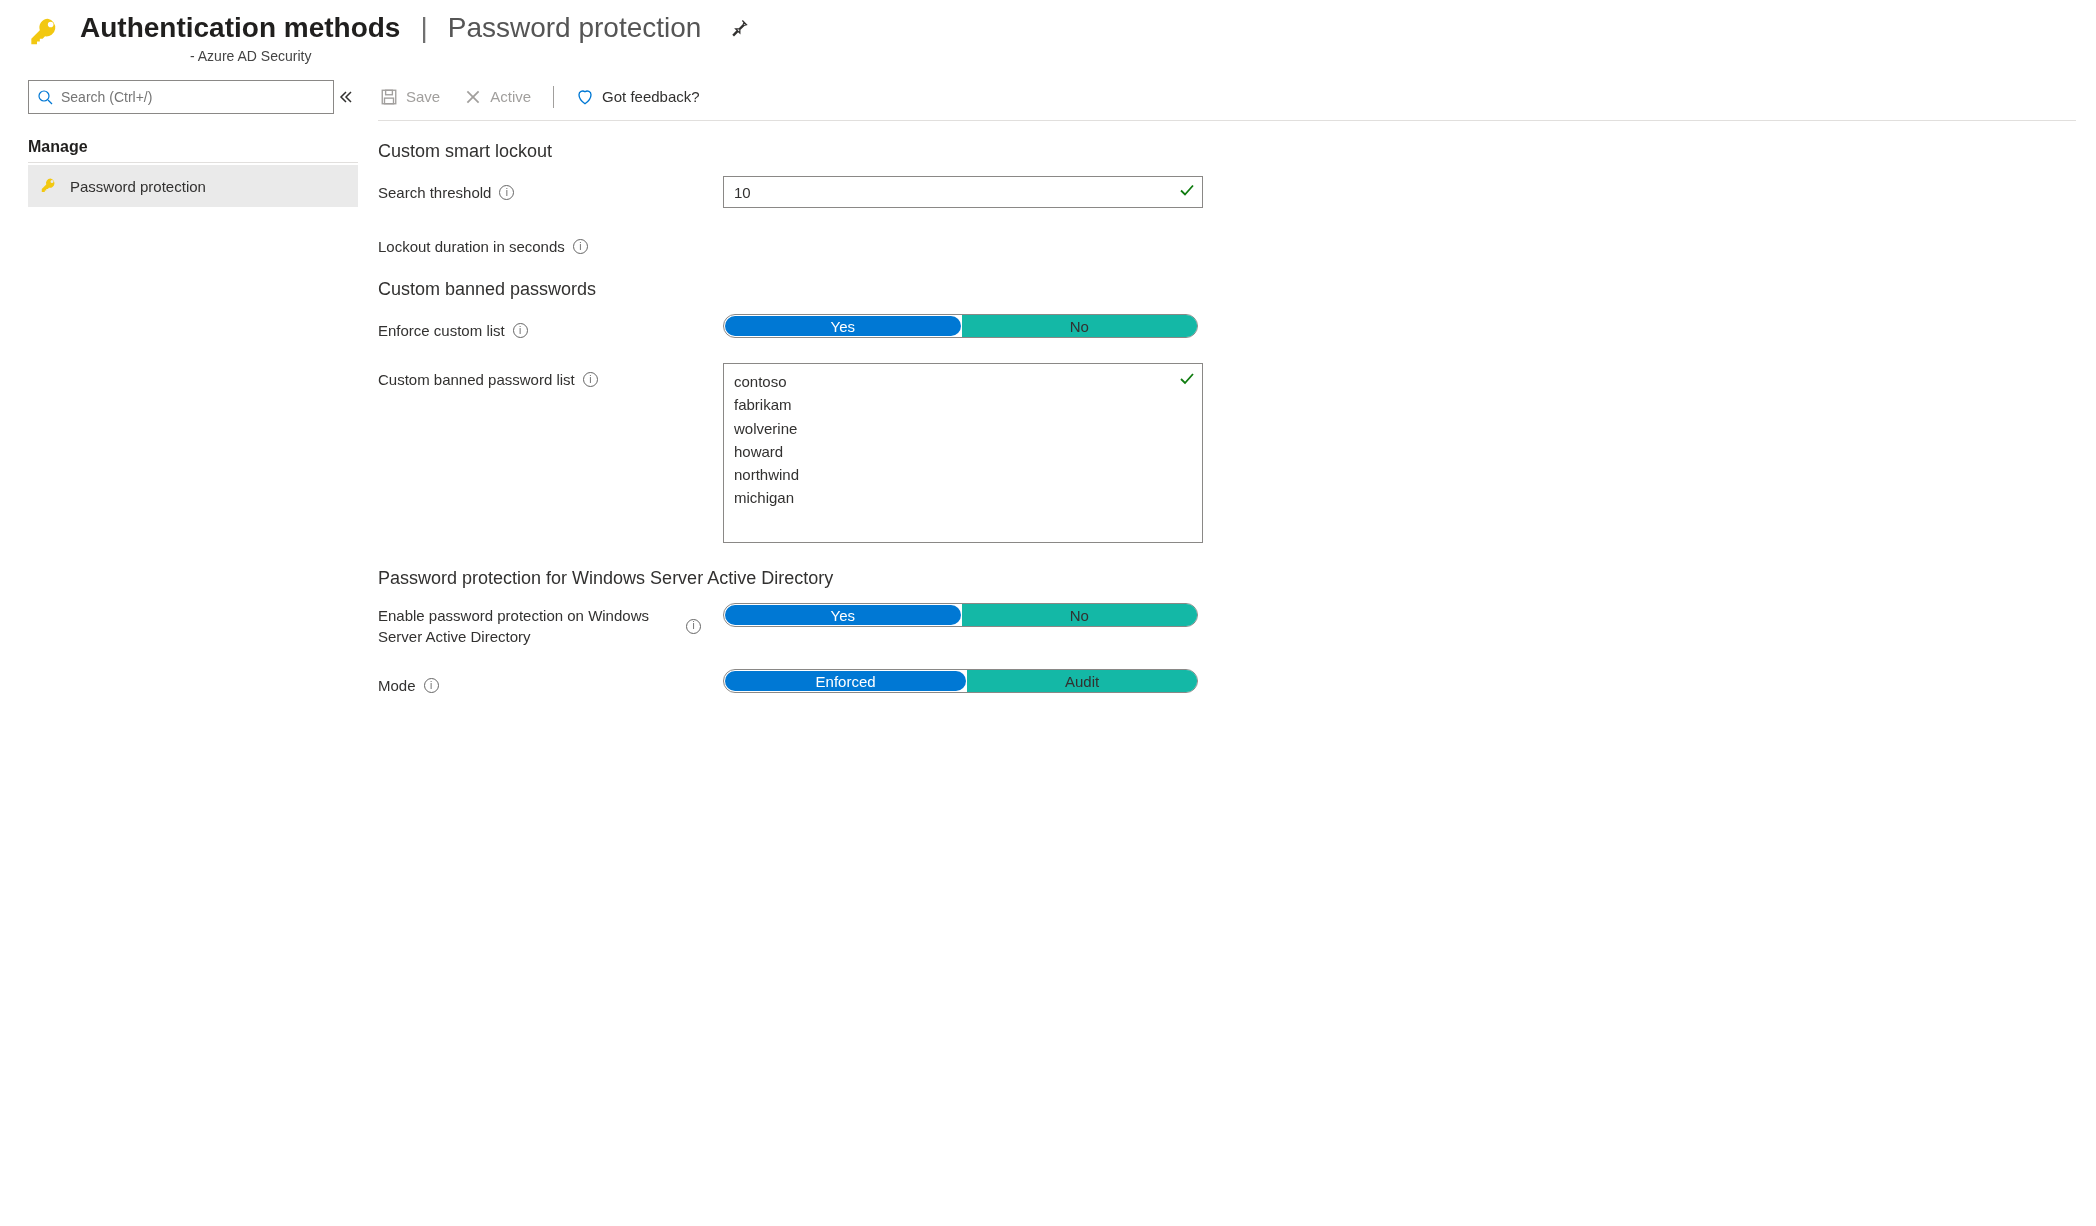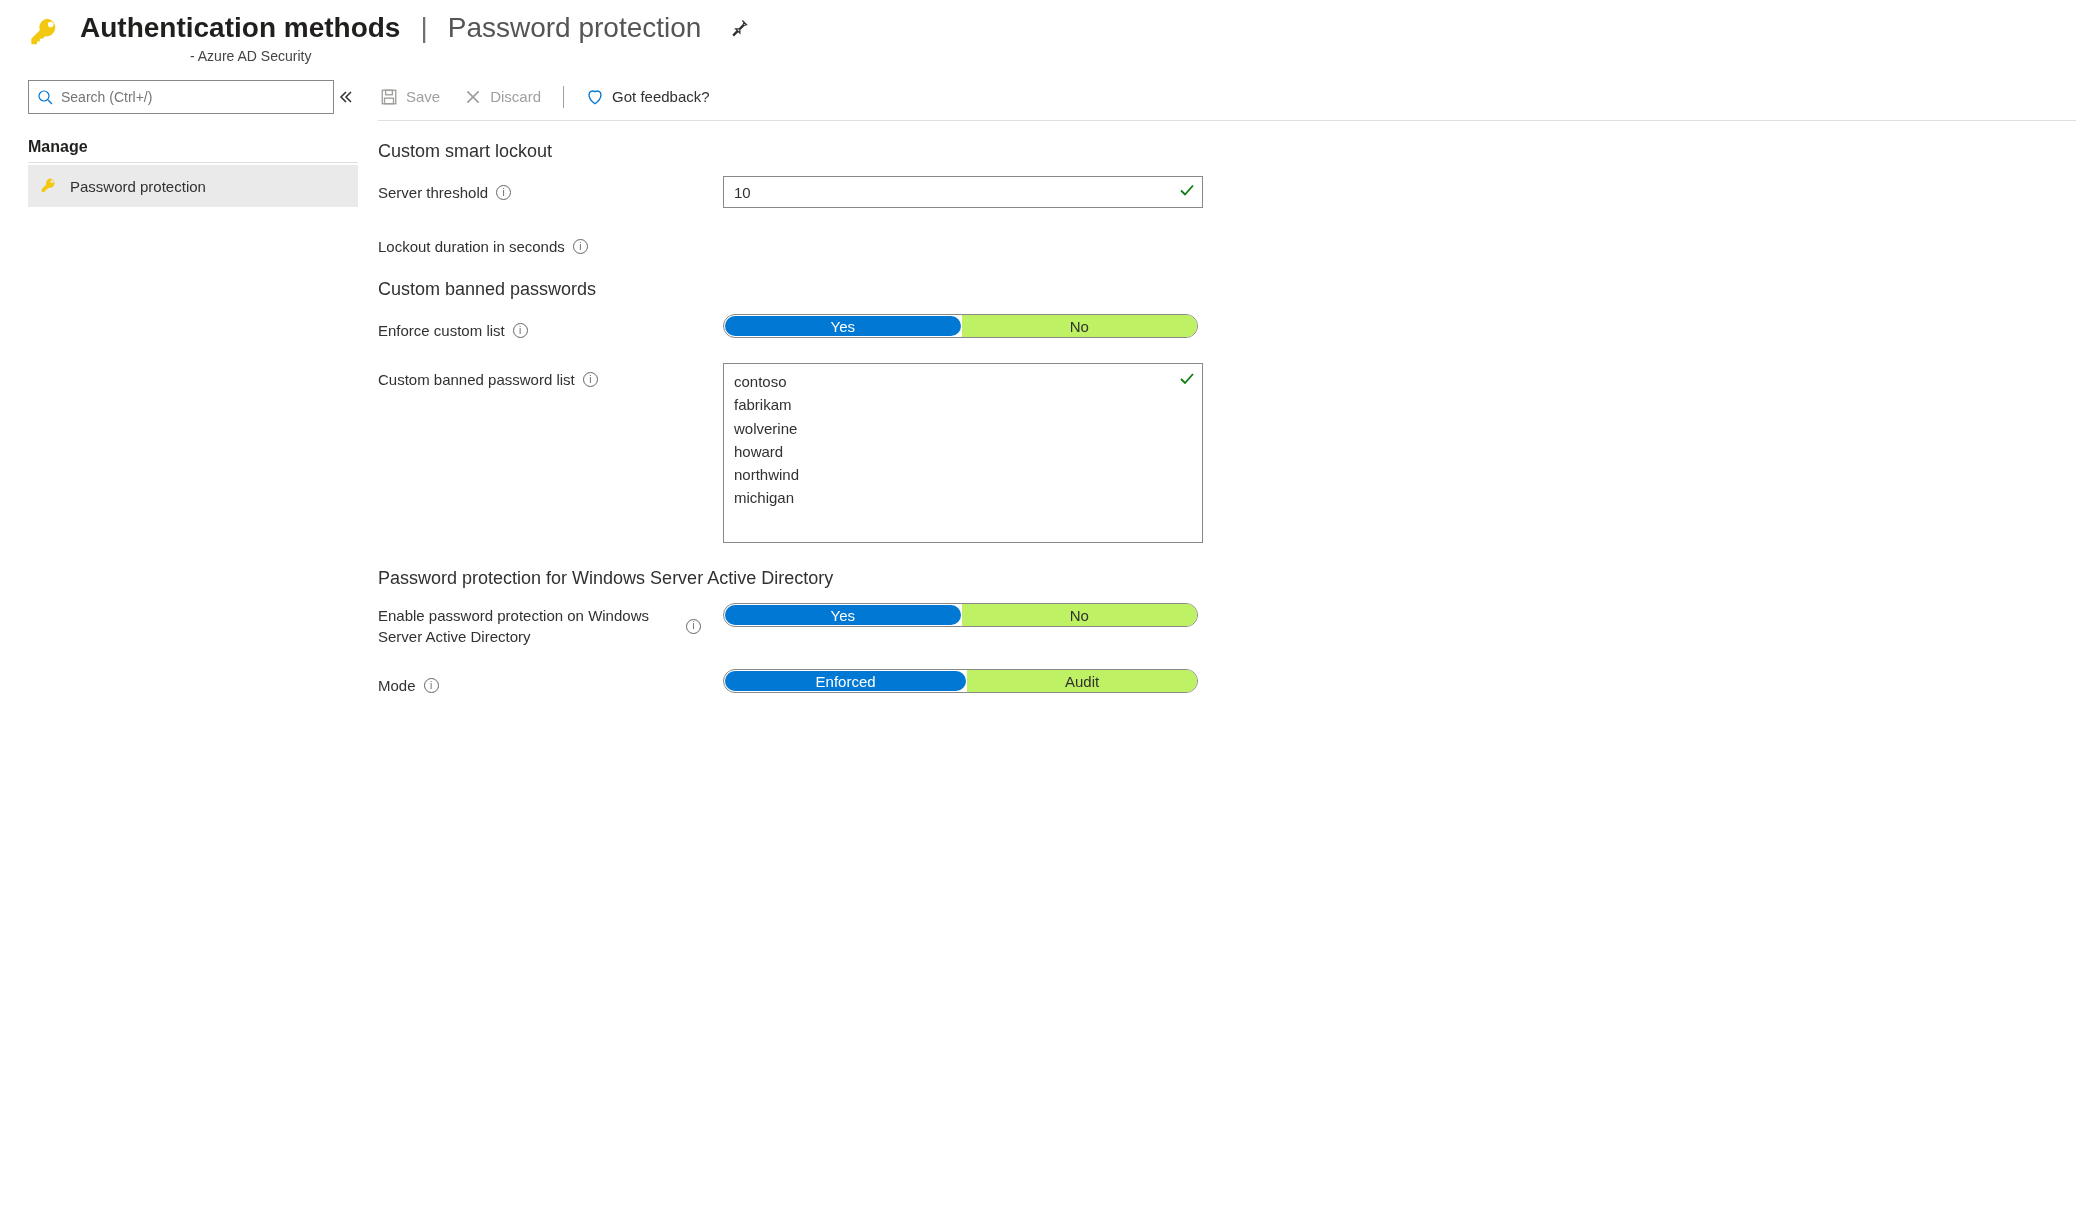--- a/index.html
+++ b/index.html
@@ -61,21 +61,21 @@
   .text-input-wrap { position: relative; }
   .text-input { width: 100%; height: 32px; border: 1px solid #8a8886; padding: 0 34px 0 10px; font-size: 15px; color: #323130; outline: none; }
   .valid-check { position: absolute; right: 8px; top: 50%; transform: translateY(-50%); color: #107c10; }
   .valid-check svg { width: 16px; height: 16px; }
   .valid-check.top-right { top: 8px; transform: none; }
 
   .textarea-input { width: 100%; height: 180px; border: 1px solid #8a8886; padding: 6px 34px 6px 10px; font-size: 15px; color: #323130; outline: none; resize: none; line-height: 1.55; font-family: inherit; }
 
   
   .seg { display: flex; border: 1px solid #8a8886; border-radius: 16px; overflow: hidden; height: 24px; width: 475px; }
-  .seg button { flex: 1; border: none; background: #bef264; font-size: 15px; cursor: pointer; color: #323130; }
+  .seg button { flex: 1; border: none; background: #14b8a6; font-size: 15px; cursor: pointer; color: #323130; }
   .seg button.on { background: #0078d4; color: #fff; border-radius: 14px; margin: 1px; }
 
   .label-text { display: inline; }
 </style>
 </head>
 <body>
 
 <div class="page">
 
   <div class="header">
@@ -139,36 +139,36 @@
               <rect x="5" y="2" width="6" height="4"></rect>
               <rect x="4" y="9" width="8" height="5"></rect>
             </svg>
           <span>Save</span>
         </button>
         <button class="action-btn disabled">
           <svg viewBox="0 0 16 16" fill="none" stroke="#a19f9d" stroke-width="1.5">
               <line x1="3" y1="3" x2="13" y2="13"></line>
               <line x1="13" y1="3" x2="3" y2="13"></line>
             </svg>
-          <span>Discard</span>
+          <span>Active</span>
         </button>
         <div class="vsep"></div>
         <button class="action-btn feedback-btn">
           <svg viewBox="0 0 24 24" fill="none" stroke="#0078d4" stroke-width="1.8">
               <path d="M12 21s-8-5.5-8-12a5 5 0 0 1 8-4 5 5 0 0 1 8 4c0 6.5-8 12-8 12z"></path>
             </svg>
           <span>Got feedback?</span>
         </button>
       </div>
 
       <div class="section-title">Custom smart lockout</div>
 
       <div class="form-row">
         <div class="form-label">
-          <span class="label-text">Server threshold</span>
+          <span class="label-text">Search threshold</span>
           <span class="info-icon">i</span>
         </div>
         <div class="form-ctrl text-input-wrap">
           <input class="text-input" type="text" value="10" style="">
           <span class="valid-check"><svg viewBox="0 0 16 16" fill="none" stroke="#107c10" stroke-width="1.8">
                 <path d="M2 8l4 4 8-9"></path>
               </svg></span>
         </div>
       </div>
 

